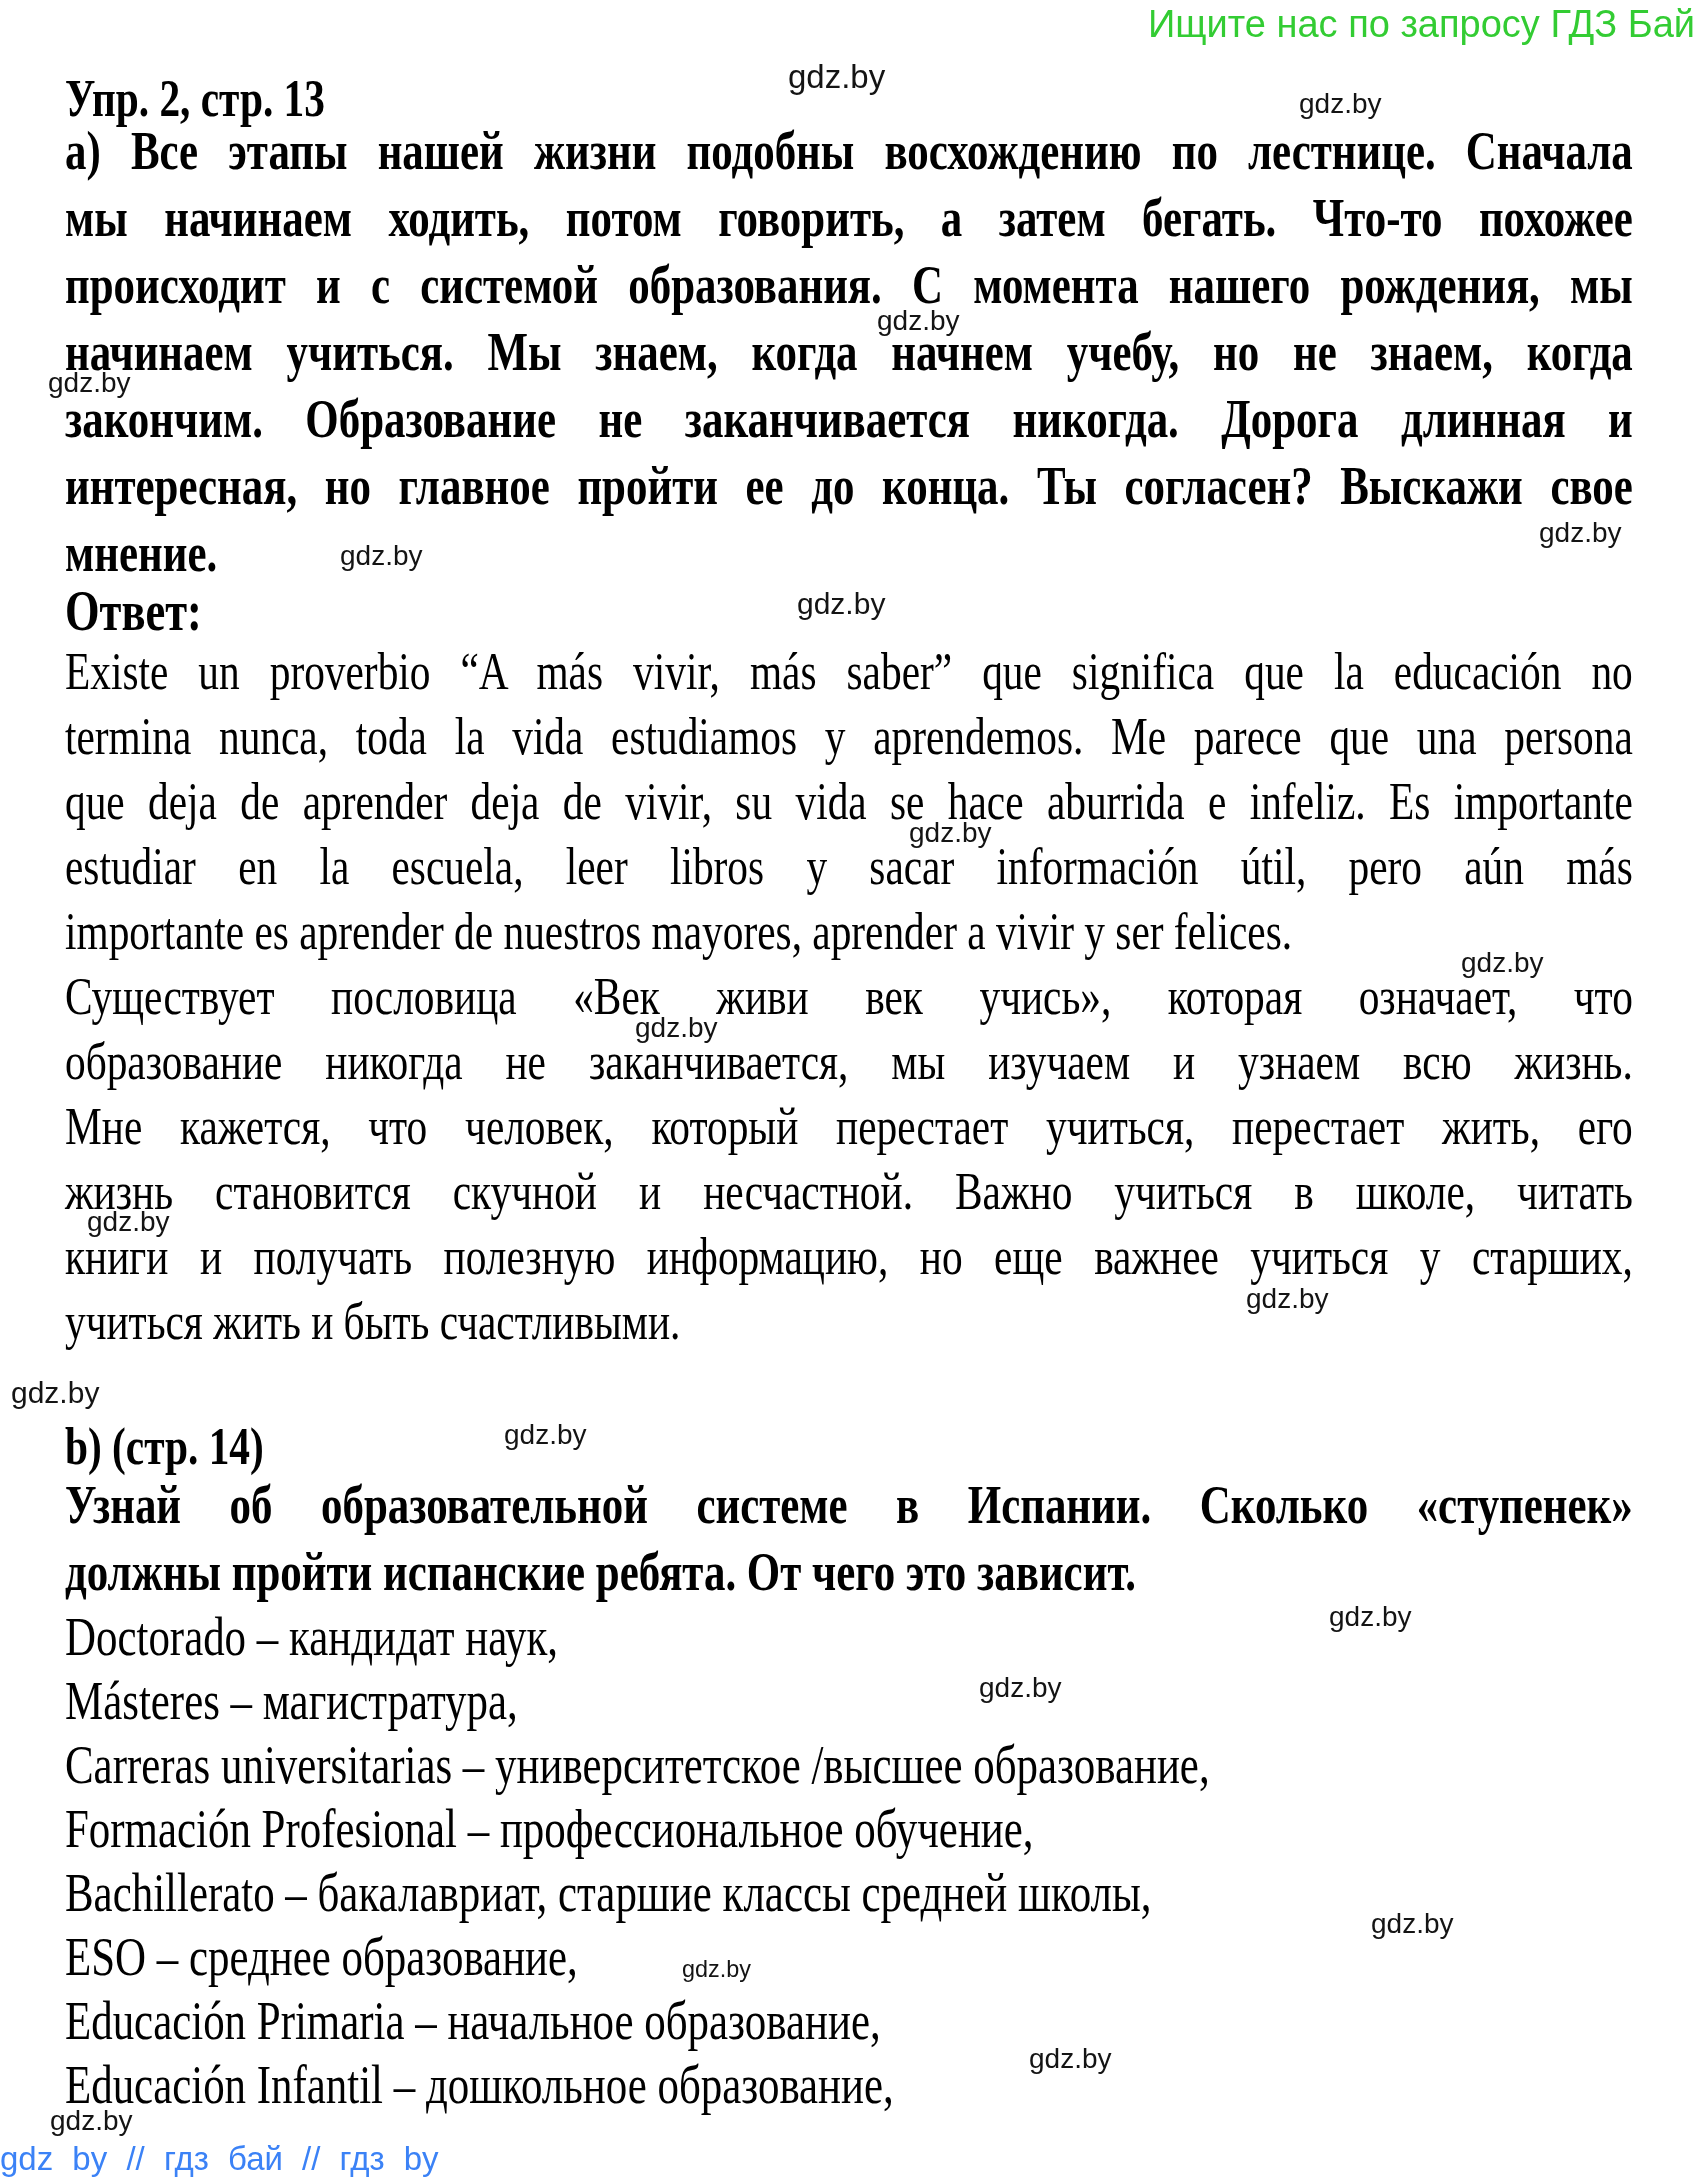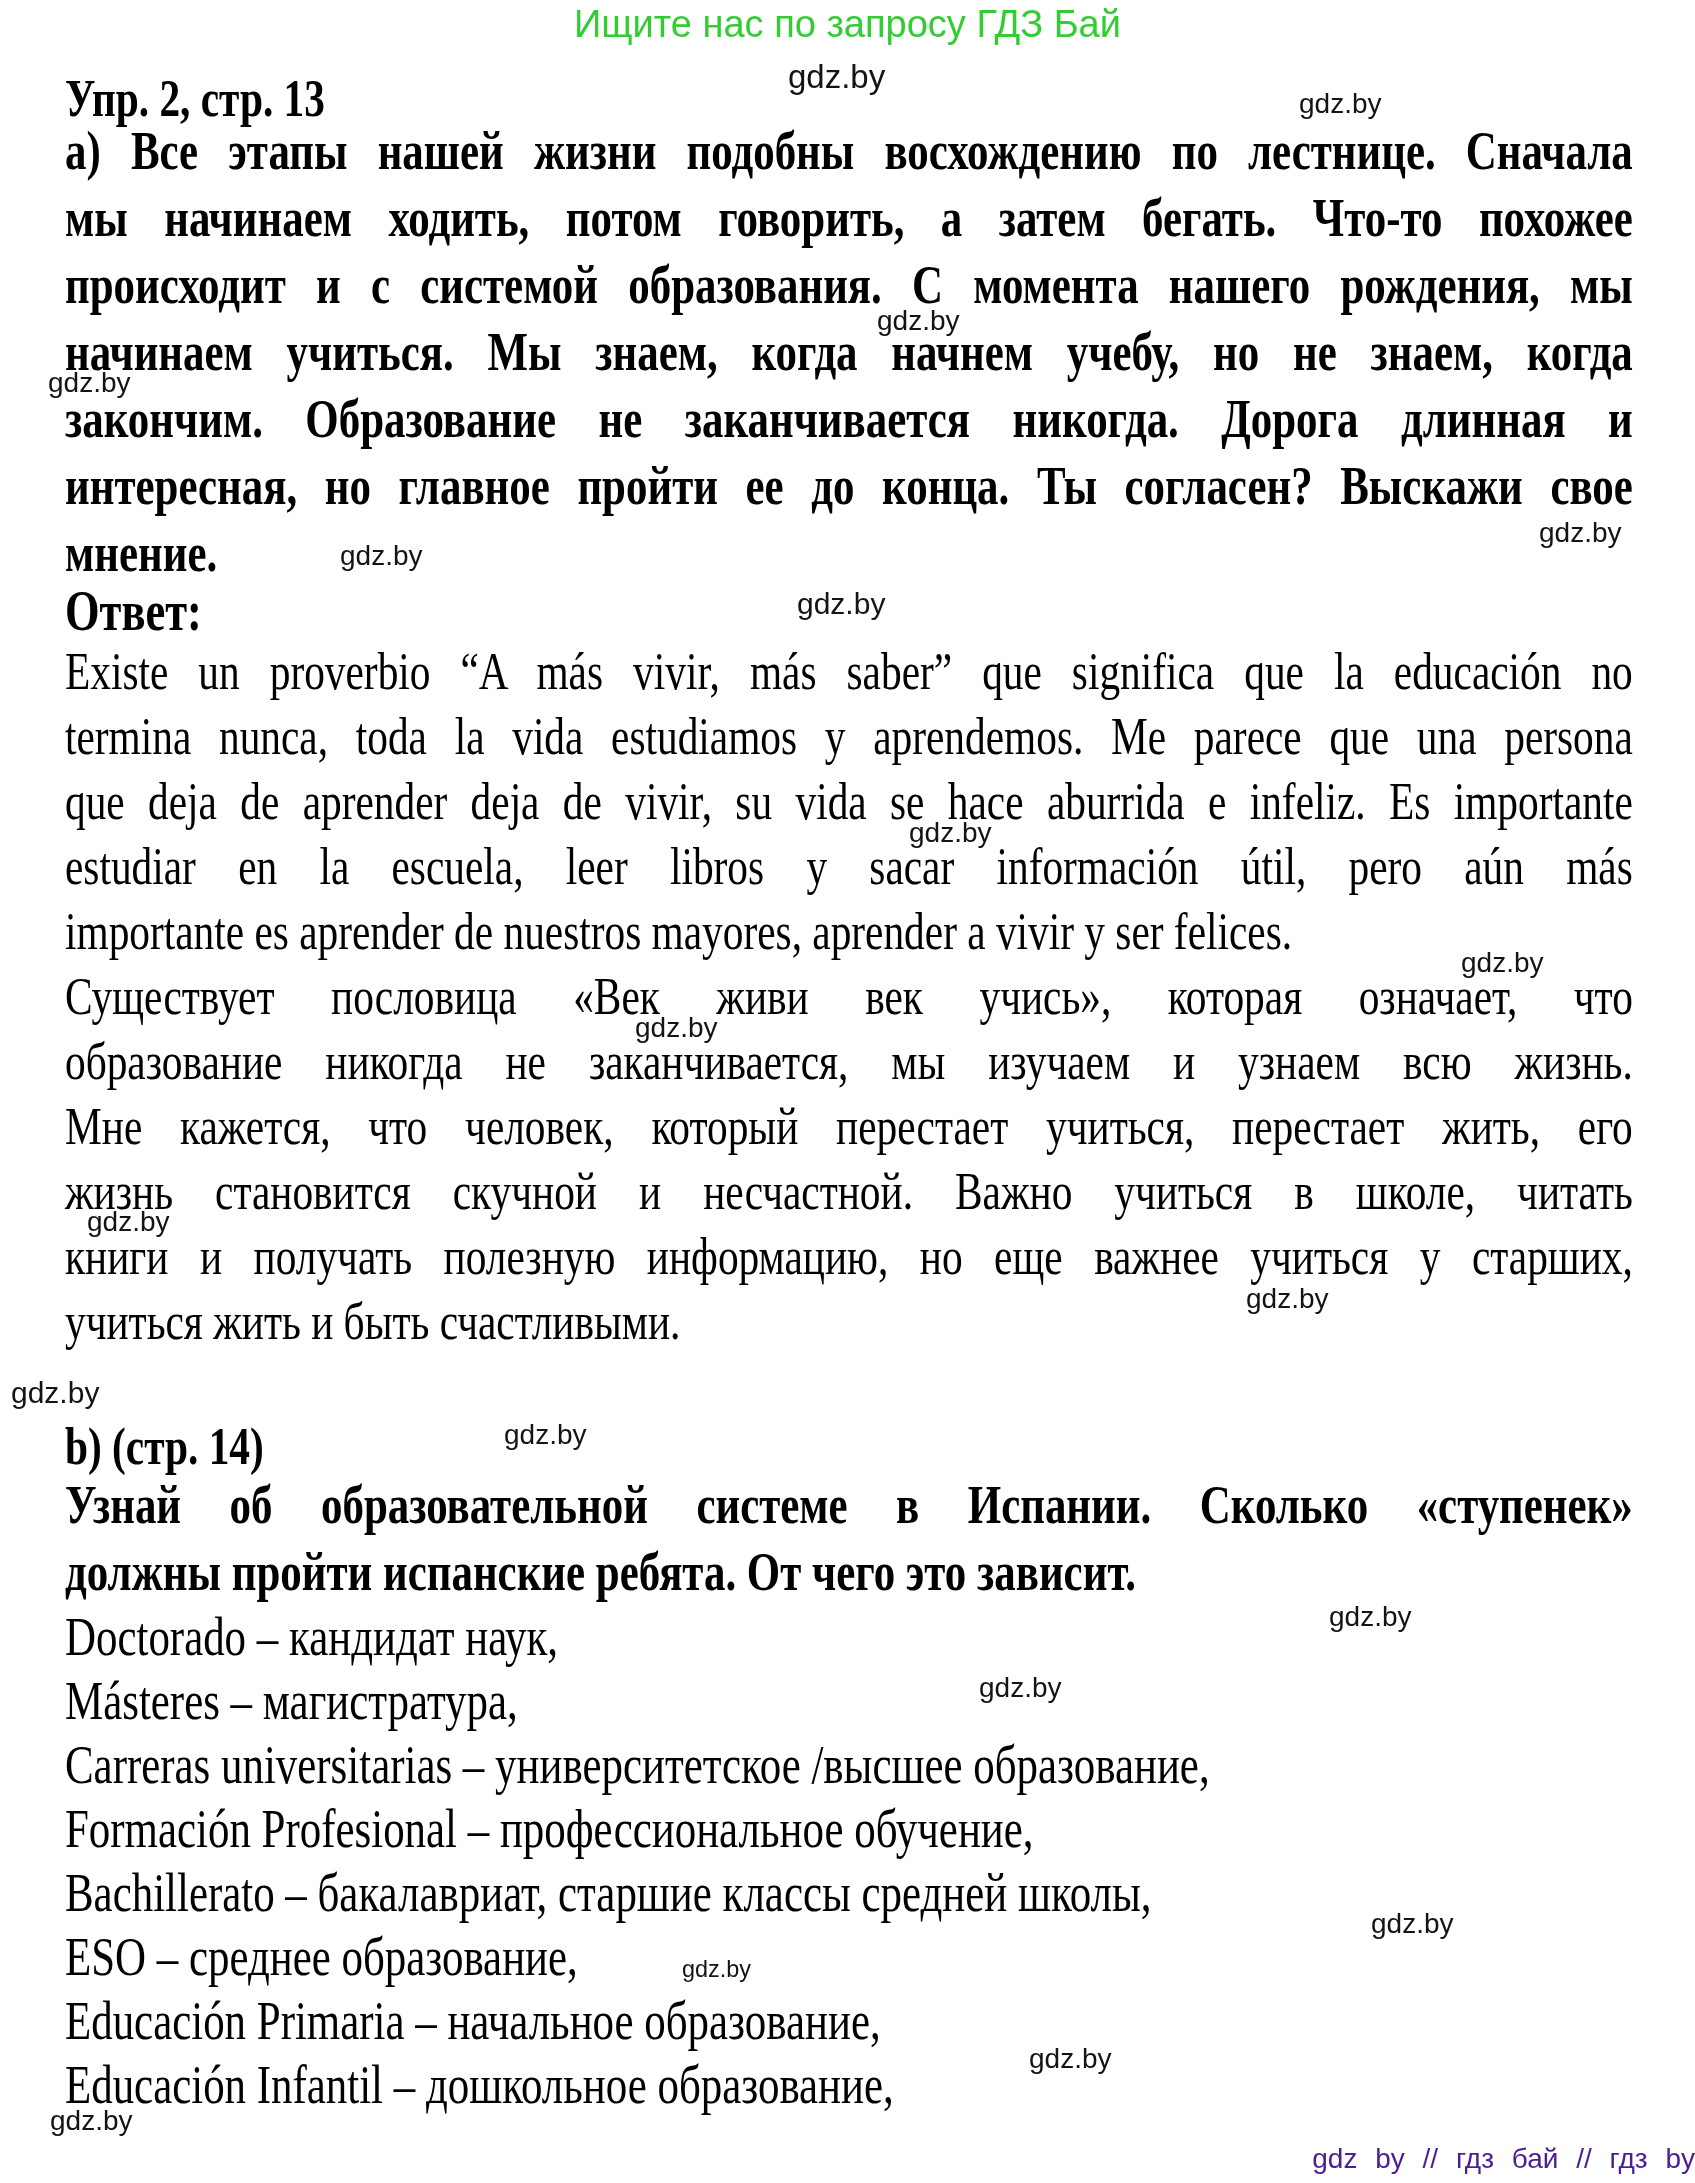--- a/index.html
+++ b/index.html
@@ -7,21 +7,21 @@
     position:relative;
     width:1695px;height:2183px;
     background:#ffffff;
     overflow:hidden;
     color:#000;
     font-family:"Liberation Serif",serif;
   }
   
   .banner{
     position:absolute;top:3.3px;left:0;width:100%;
-    text-align:center;
+    text-align:right;
     font-family:"Liberation Sans",sans-serif;
     font-size:38px;line-height:43px;
     color:#33CC33;
   }
   
   .serif-col{
     position:absolute;left:65px;top:0;
     width:2010px;height:2183px;
     transform:scaleX(0.78);
     transform-origin:0 0;
@@ -42,24 +42,24 @@
   
   .wm{
     position:absolute;
     font-family:"Liberation Sans",sans-serif;
     font-size:28px;line-height:1.15;
     color:#141414;white-space:nowrap;
   }
   
   .footer{
     position:absolute;top:2140px;left:0;width:100%;
-    text-align:right;
+    text-align:left;
     font-family:"Liberation Sans",sans-serif;
-    font-size:28px;line-height:38px;
-    color:#4c1d95;
+    font-size:33px;line-height:38px;
+    color:#3b82f6;
     word-spacing:10px;
   }
 </style>
 </head>
 <body>
 
 <div class="page">
 
   <div class="banner">Ищите нас по запросу ГДЗ Бай</div>
 

